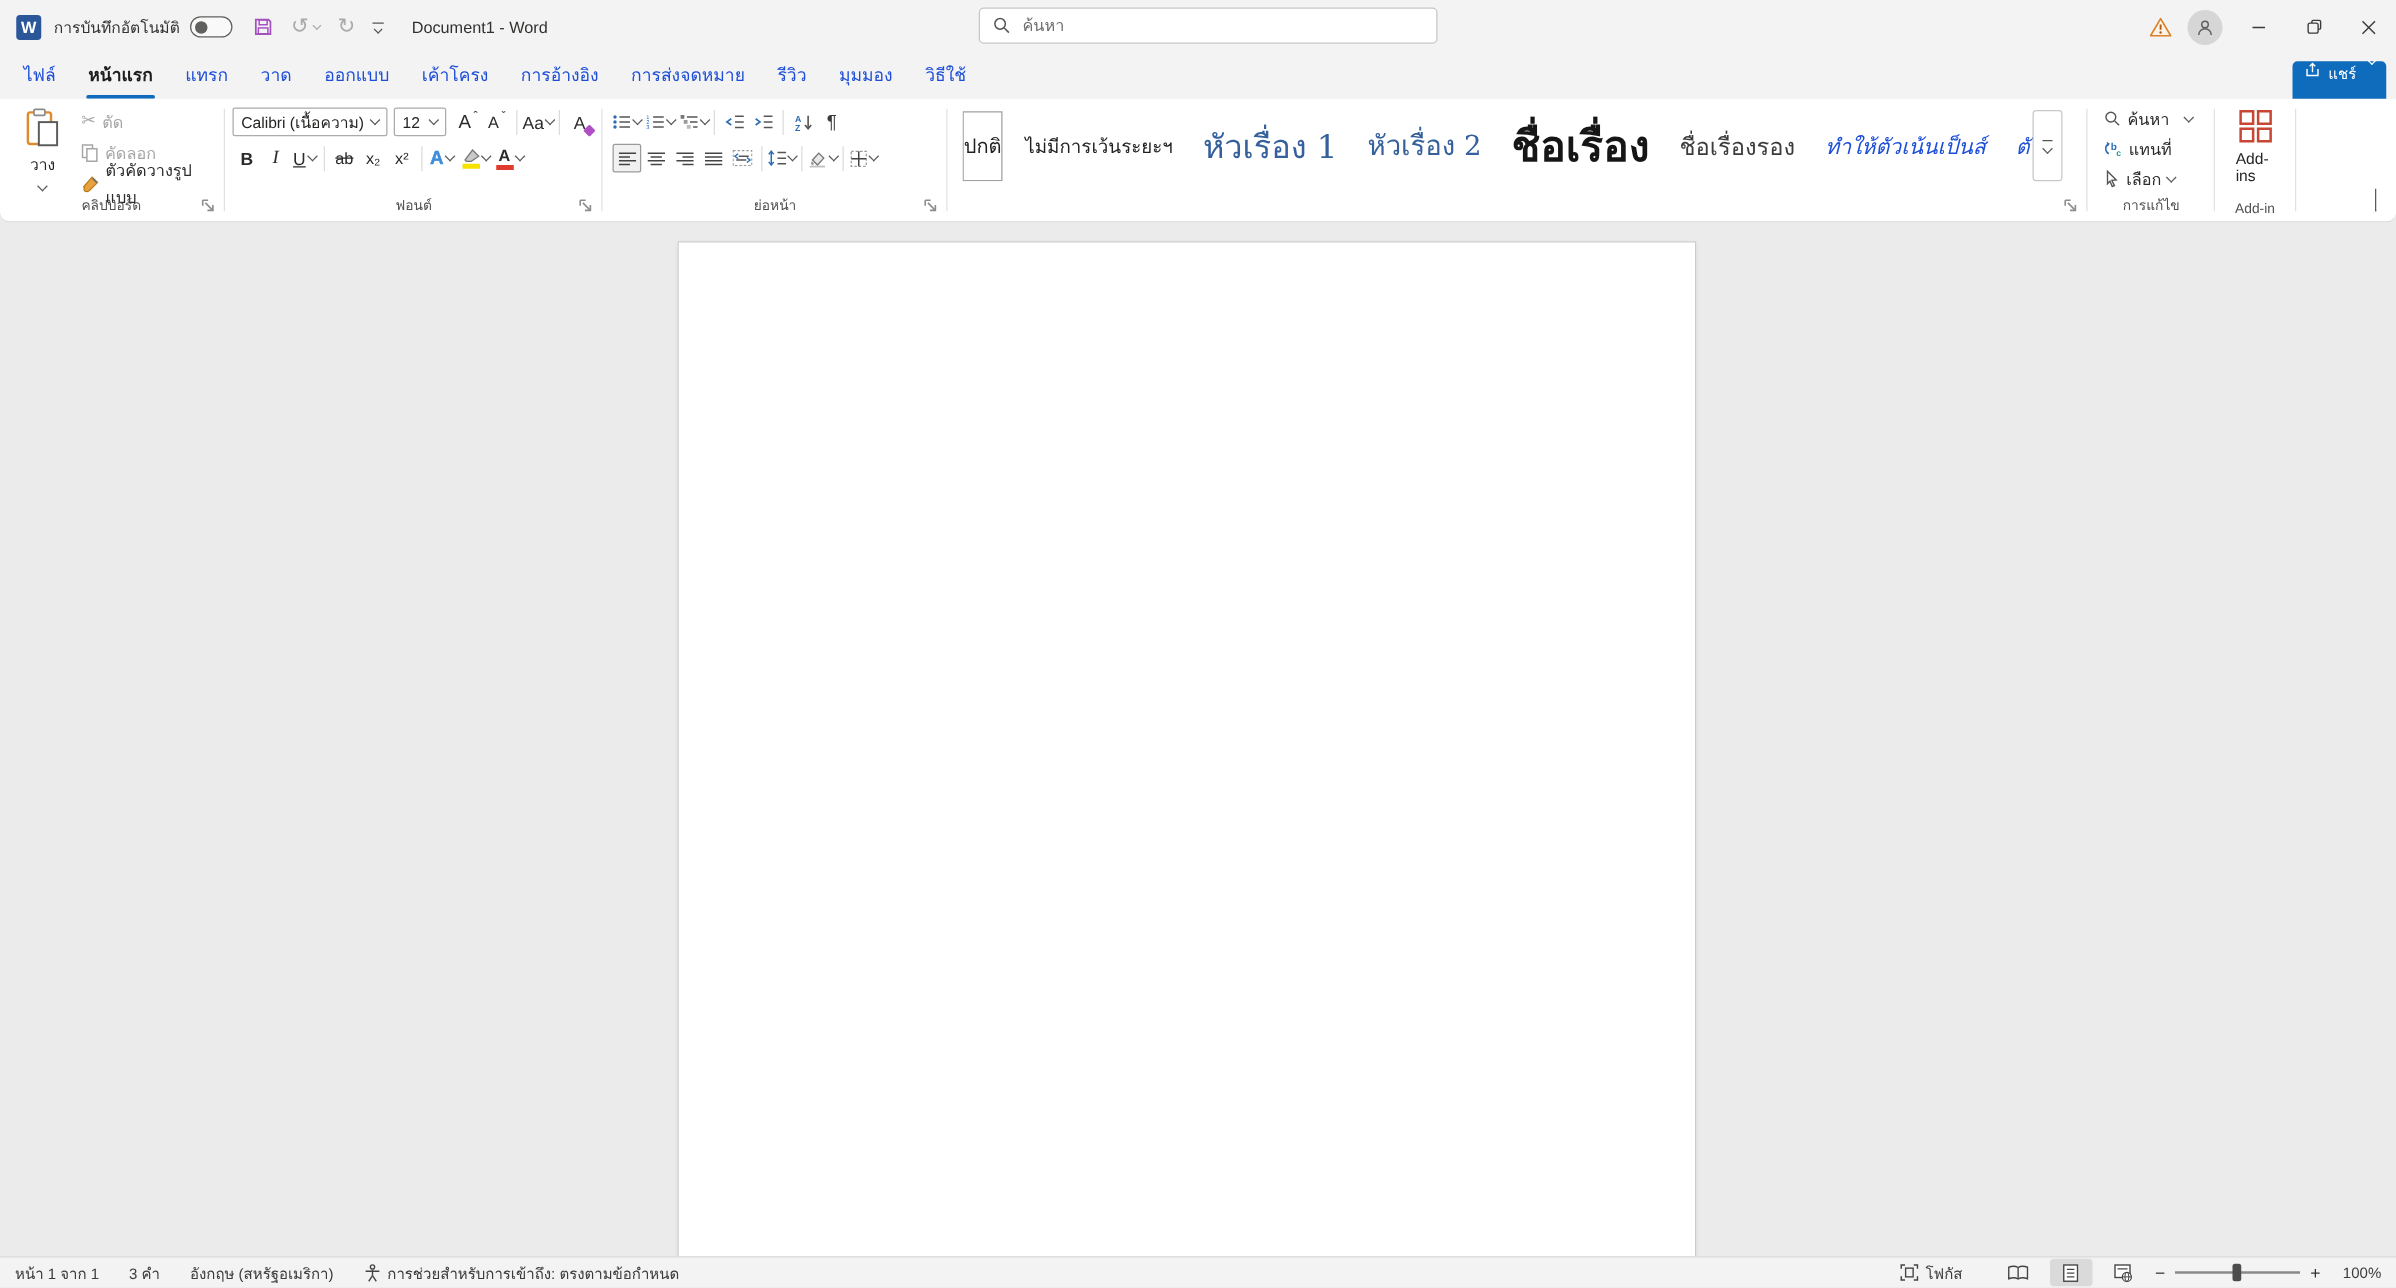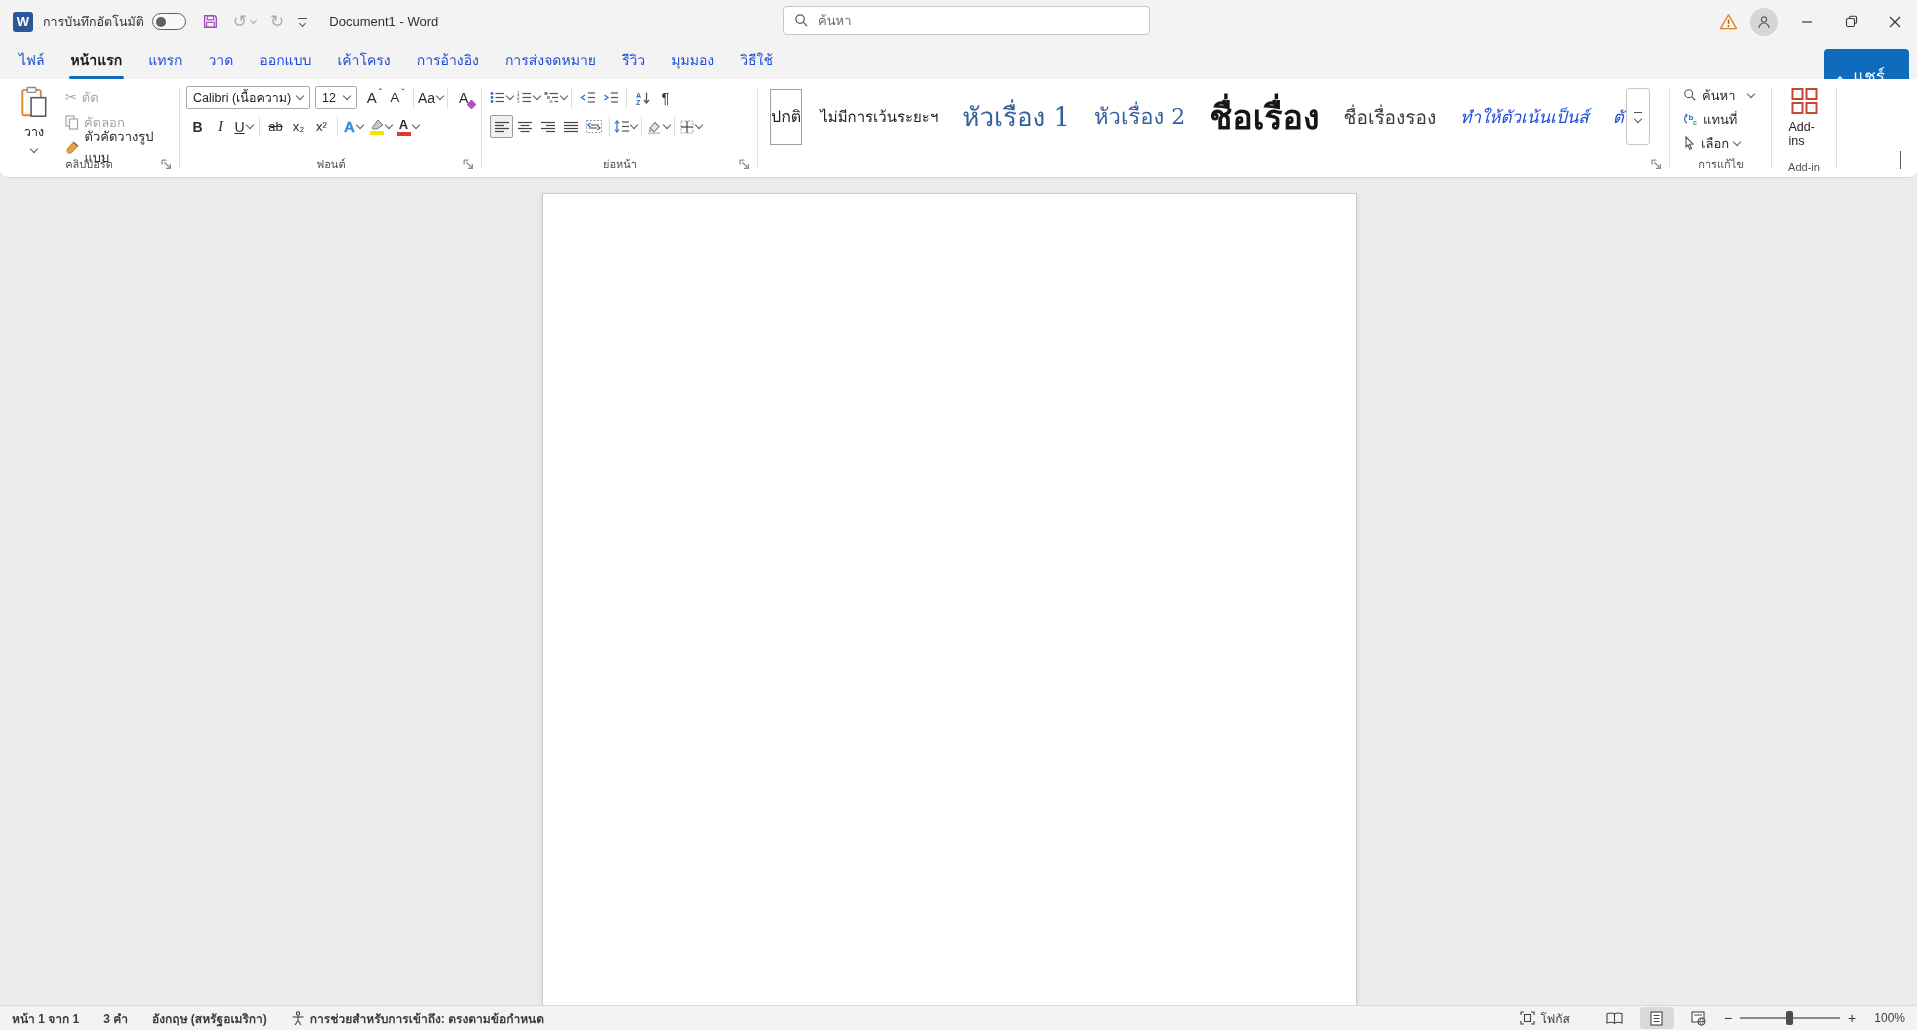--- a/index.html
+++ b/index.html
@@ -30,21 +30,21 @@
   .tb-icon-btn { width:44px; height:43px; display:flex; align-items:center; justify-content:center; }
   .avatar { width:28px; height:28px; border-radius:50%; background:#d6d6d6; display:flex; align-items:center; justify-content:center; }
 
   
   .tabrow { position:absolute; top:43px; left:0; width:100%; height:36px; background:#f3f3f3; }
   .tabs { display:flex; align-items:stretch; height:36px; padding-left:6px; }
   .tab { padding:0 13px; font-size:14px; color:#1d4ed8; line-height:34px; position:relative; cursor:default; }
   .tab.active { font-weight:bold; color:#1d1d1d; }
   .tab.active::after { content:""; position:absolute; left:11px; right:11px; bottom:0; height:3px; background:#0f6cbd; border-radius:2px; }
   .share-btn { position:absolute; right:8px; top:6px; height:40px; background:#0f6cbd; color:#fff; border-radius:4px;
-               display:flex; align-items:flex-end; padding:0 9px; font-size:17px; gap:6px; }
+               display:flex; align-items:flex-start; padding:0 9px; font-size:12px; gap:6px; }
   .share-btn .mini-chev { border-color:#fff; }
 
   
   .ribbon { position:absolute; top:79px; left:0; width:100%; height:99px; background:#fff;
             border-bottom:1px solid #d8d8d8; border-radius:0 0 8px 8px; }
   .rgroup { position:absolute; top:0; height:99px; }
   .rgroup .grp-label { position:absolute; bottom:5px; left:0; right:0; text-align:center; font-size:11px; color:#505050; }
   .vdiv { position:absolute; top:8px; height:82px; width:1px; background:#e1e1e1; }
   .launcher { position:absolute; bottom:7px; right:5px; width:13px; height:13px; opacity:.75; }
   .smallbtn { display:flex; align-items:center; gap:5px; font-size:13px; color:#2b2b2b; height:22px; padding:0 3px; }
@@ -105,21 +105,21 @@
   .ribbon-collapse { position:absolute; right:16px; bottom:8px; }
 
   
   .canvas { position:absolute; top:179px; left:0; width:100%; height:826px; background:#ebebeb; overflow:hidden; }
   .page { position:absolute; left:542px; top:14px; width:815px; height:1100px; background:#fff;
           border:1px solid #cccccc; box-shadow:0 1px 4px rgba(0,0,0,.10); }
 
   
   .statusbar { position:absolute; bottom:0; left:0; width:100%; height:25px; background:#f3f3f3;
                border-top:1px solid #d9d9d9; font-size:12px; color:#3b3b3b; }
-  .sb-left { position:absolute; left:0; top:0; height:24px; display:flex; align-items:center;font-weight:bold; }
+  .sb-left { position:absolute; left:0; top:0; height:24px; display:flex; align-items:center; }
   .sb-item { padding:0 12px; display:flex; align-items:center; gap:5px; height:24px; }
   .sb-right { position:absolute; right:0; top:0; height:24px; display:flex; align-items:center; }
   .viewbtn { width:34px; height:22px; display:flex; align-items:center; justify-content:center; border-radius:3px; }
   .viewbtn.selected { background:#dadada; }
   .zoom-minus,.zoom-plus { font-size:14px; color:#333; padding:0 8px; }
   .zoom-track { position:relative; width:100px; height:2px; background:#8a8a8a; }
   .zoom-handle { position:absolute; left:46px; top:-6px; width:7px; height:14px; background:#4d4d4d; border-radius:2px; }
   .zoom-label { padding:0 12px 0 10px; }
 
   svg { display:block; }

